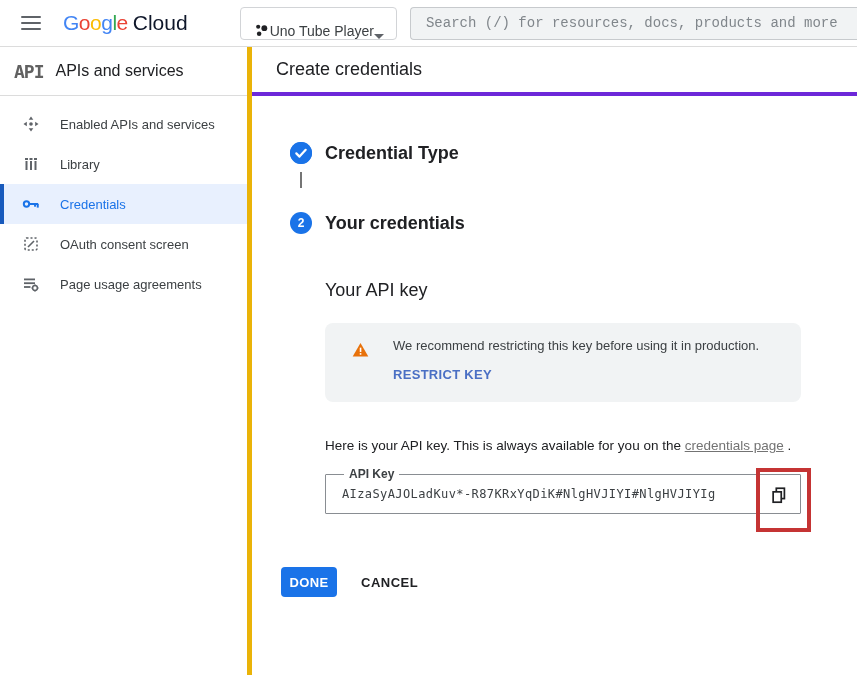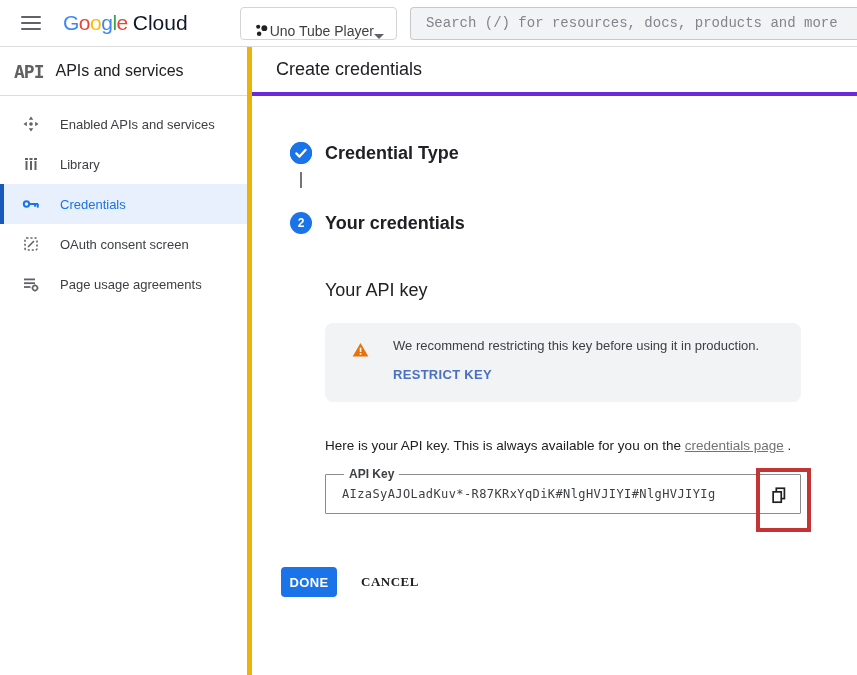--- a/index.html
+++ b/index.html
@@ -63,21 +63,21 @@
   .key-field-label { position:absolute; top:-8px; left:18px; background:#fff; padding:0 5px; font-size:12px; font-weight:bold; color:#3c4043; }
   .key-value { font-family:"DejaVu Sans Mono", monospace; font-size:12px; color:#3c4043; padding-left:16px;
                letter-spacing:0.4px; filter:blur(0.6px); white-space:nowrap; overflow:hidden; width:420px; }
   .copy-btn { position:absolute; right:11px; top:10px; width:20px; height:20px; background:transparent; border:none; cursor:pointer;
               display:flex; align-items:center; justify-content:center; }
 
   
   .button-row { margin:53px 0 0 29px; display:flex; align-items:center; }
   .done-btn { width:56px; height:30px; background:#1a73e8; color:#fff; border:none; border-radius:4px;
               font-family:"Liberation Sans",sans-serif; font-size:13px; font-weight:bold; letter-spacing:0.3px; cursor:pointer; }
-  .cancel-btn { margin-left:24px; background:none; border:none; font-family:Liberation Serif, serif;
+  .cancel-btn { margin-left:24px; background:none; border:none; font-family:Liberation Sans, sans-serif;
                 font-size:13px; font-weight:bold; letter-spacing:0.5px; color:#202124; cursor:pointer; }
 
   
   .annotation-box { position:absolute; left:756px; top:468px; width:55px; height:64px; border:4px solid #c53434; pointer-events:none; }
 </style>
 </head>
 <body>
 
 <div class="page">
 

